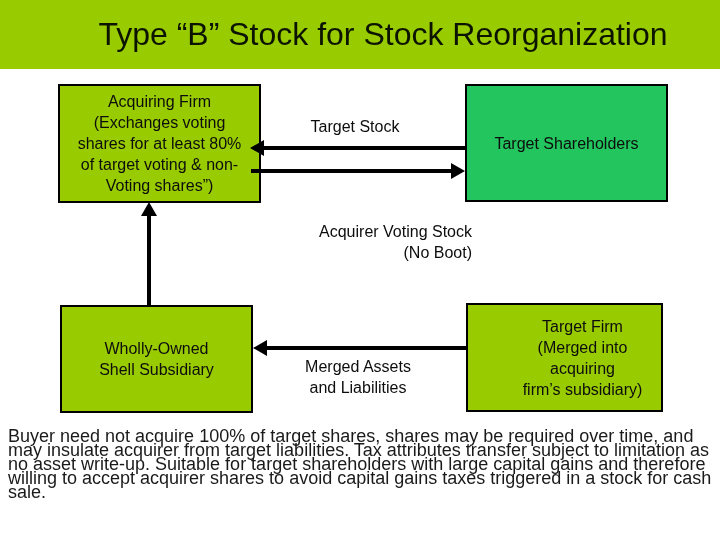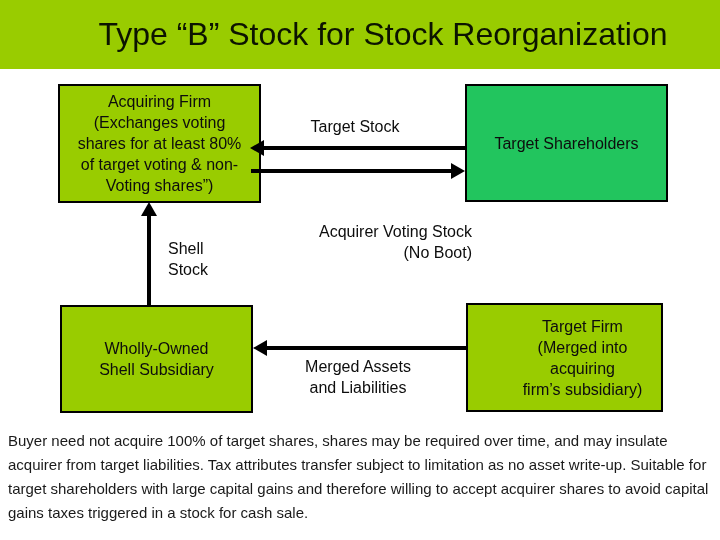--- a/index.html
+++ b/index.html
@@ -40,21 +40,21 @@
       border-top:8px solid transparent; border-bottom:8px solid transparent; border-left:14px solid #000; }
   #arrow-shell-shaft  { left:147px; top:215px; height:90px; }
   #arrow-shell-head   { left:141px; top:202px;
       border-left:8px solid transparent; border-right:8px solid transparent; border-bottom:14px solid #000; }
   #arrow-assets-shaft { left:265px; top:346px; width:202px; }
   #arrow-assets-head  { left:253px; top:340px;
       border-top:8px solid transparent; border-bottom:8px solid transparent; border-right:14px solid #000; }
 
   .footer-paragraph {
     position:absolute; left:8px; top:429px; width:712px;
-    font-size:15px; line-height:24px; color:#1a1a1a; text-align:left;
+    font-size:18px; line-height:14px; color:#1a1a1a; text-align:left;
   }
 </style>
 </head>
 <body>
 
 <div class="slide">
 
   <div class="title-bar" style="background: rgb(153, 204, 0);">
     <div class="title-text">Type “B” Stock for Stock Reorganization</div>
   </div>
@@ -83,22 +83,20 @@
   <div class="head" id="arrow-target-stock-head"></div>
   <div class="lbl" id="lbl-target-stock">Target Stock</div>
 
   <div class="shaft-h" id="arrow-voting-shaft"></div>
   <div class="head" id="arrow-voting-head"></div>
   <div class="lbl" id="lbl-acquirer-voting">Acquirer Voting Stock
 (No Boot)</div>
 
   <div class="shaft-v" id="arrow-shell-shaft"></div>
   <div class="head" id="arrow-shell-head"></div>
-  <div class="lbl" id="lbl-shell-stock">Shell
-Stock</div>
 
   <div class="shaft-h" id="arrow-assets-shaft"></div>
   <div class="head" id="arrow-assets-head"></div>
   <div class="lbl" id="lbl-target-assets">Merged Assets
 and Liabilities</div>
 
   <div class="footer-paragraph">Buyer need not acquire 100% of target shares, shares may be required over time, and may insulate acquirer from target liabilities. Tax attributes transfer subject to limitation as no asset write-up. Suitable for target shareholders with large capital gains and therefore willing to accept acquirer shares to avoid capital gains taxes triggered in a stock for cash sale.</div>
 
 </div>
 

